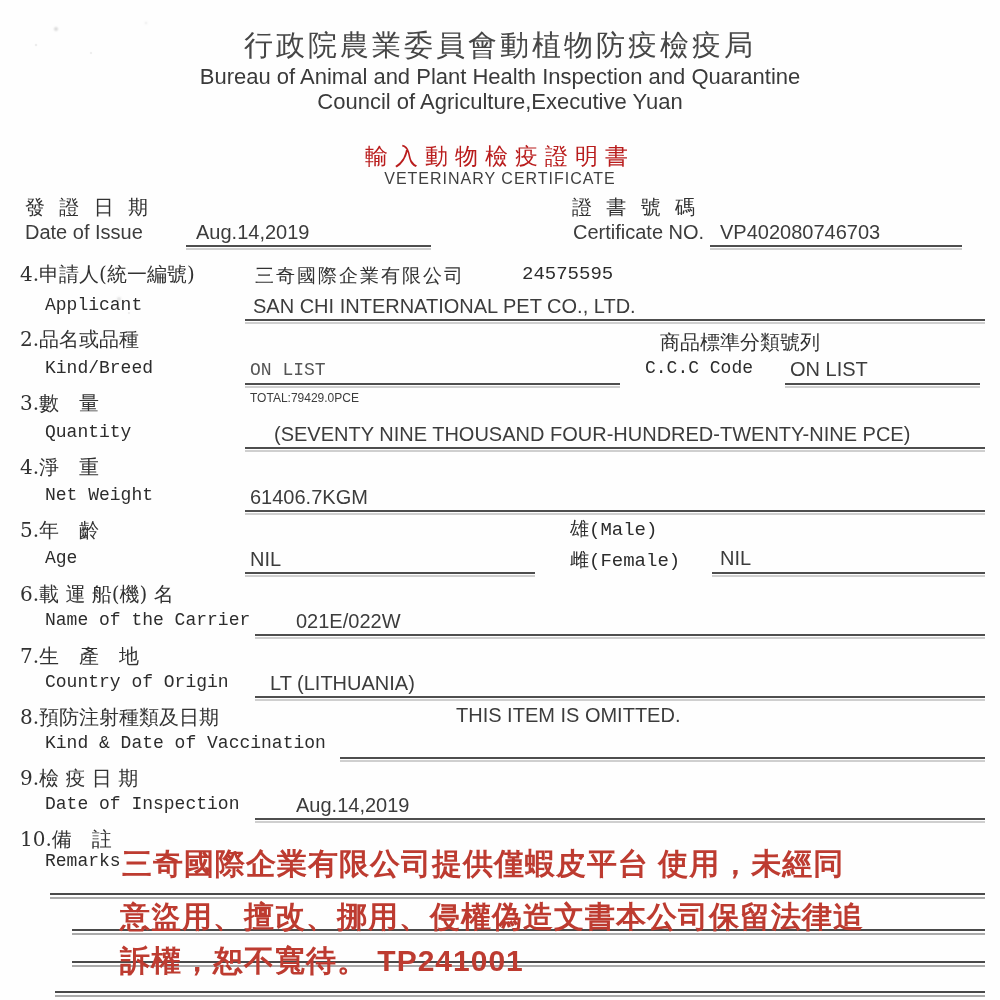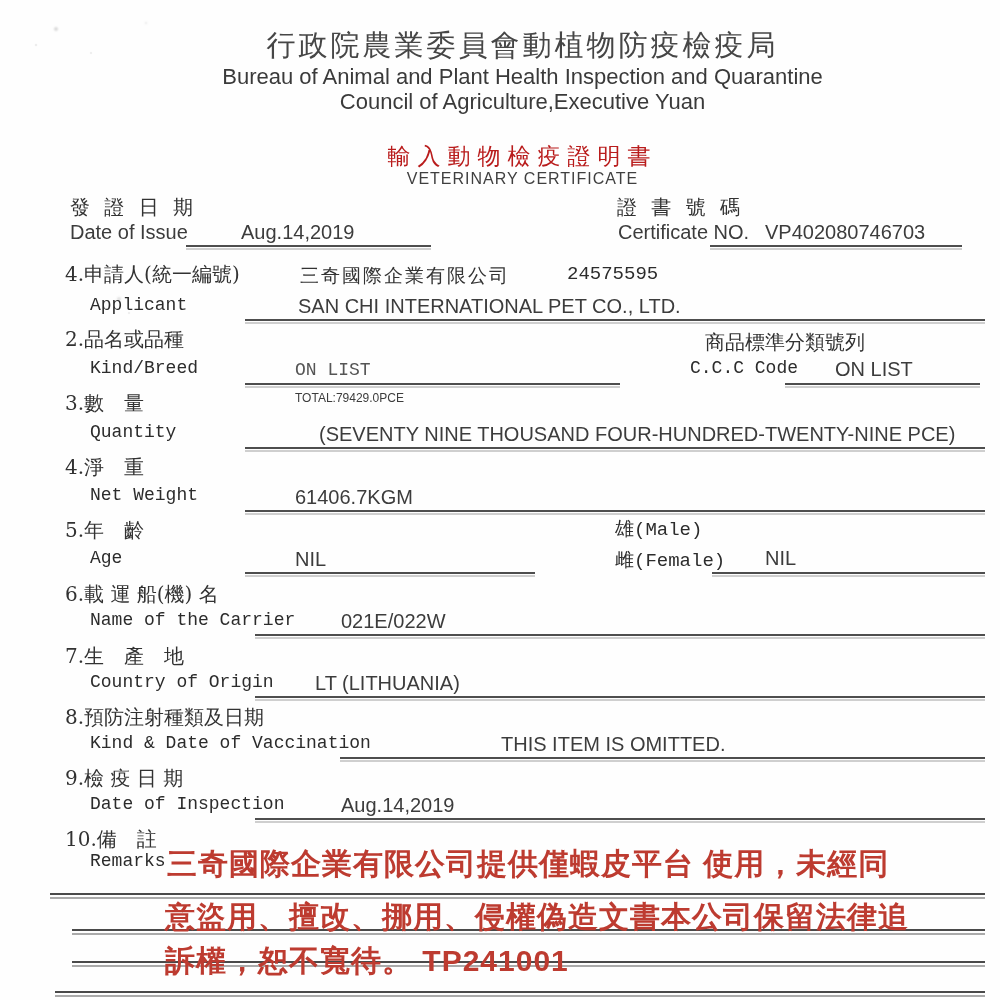--- a/index.html
+++ b/index.html
@@ -1,17 +1,17 @@
 <!DOCTYPE html>
 <html><head>
 <meta charset="utf-8">
 <style>
   html,body{margin:0;padding:0;background:#ffffff;}
   .page{position:relative;width:1000px;height:1000px;background:#fefefe;overflow:hidden;}
-  .abs{position:absolute;white-space:nowrap;padding-left:45px;}
+  .abs{position:absolute;white-space:nowrap;}
   .center{left:0;right:0;text-align:center;}
   .zh{font-family:"DejaVu Serif","Liberation Serif",serif;color:#323232;}
   .mono{font-family:"Liberation Mono","DejaVu Sans Mono",monospace;color:#2c2c2c;}
   .sans{font-family:"Liberation Sans","DejaVu Sans",sans-serif;color:#3c3c3c;}
   .u{position:absolute;height:2px;background:#4e4e4e;box-shadow:0 3px 0 rgba(120,120,120,.35);}
   .rrule{position:absolute;height:2px;background:#4a4a4a;box-shadow:0 4px 0 rgba(100,100,100,.55);}
   .red{font-family:"Liberation Sans","DejaVu Sans",sans-serif;font-weight:700;color:#bd3b30;letter-spacing:1px;}
   .noise{position:absolute;width:2px;height:2px;border-radius:50%;background:transparent;
     box-shadow:55px 28px 2px 1px rgba(150,150,150,.35), 35px 44px 1px 0 rgba(160,160,160,.3),
       145px 22px 2px 0 rgba(165,165,165,.3), 90px 52px 1px 0 rgba(170,170,170,.28),
@@ -80,21 +80,21 @@
   <div class="abs sans" style="left:296px;top:610px;font-size:20px;">021E/022W</div>
   <div class="u" style="left:255px;top:634px;width:730px;"></div>
 
   <div class="abs zh" style="left:20px;top:643px;font-size:20px;">7.生　產　地</div>
   <div class="abs mono" style="left:45px;top:672px;font-size:18px;">Country of Origin</div>
   <div class="abs sans" style="left:270px;top:672px;font-size:20px;">LT (LITHUANIA)</div>
   <div class="u" style="left:255px;top:696px;width:730px;"></div>
 
   <div class="abs zh" style="left:20px;top:704px;font-size:20px;">8.預防注射種類及日期</div>
   <div class="abs mono" style="left:45px;top:733px;font-size:18px;">Kind &amp; Date of Vaccination</div>
-  <div class="abs sans" style="left:456px;top:733px;font-size:20px;">THIS ITEM IS OMITTED.</div>
+  <div class="abs sans" style="left:456px;top:704px;font-size:20px;">THIS ITEM IS OMITTED.</div>
   <div class="u" style="left:340px;top:757px;width:645px;"></div>
 
   <div class="abs zh" style="left:20px;top:765px;font-size:20px;">9.檢 疫 日 期</div>
   <div class="abs mono" style="left:45px;top:794px;font-size:18px;text-align:center;">Date of Inspection</div>
   <div class="abs sans" style="left:296px;top:794px;font-size:20px;">Aug.14,2019</div>
   <div class="u" style="left:255px;top:818px;width:730px;"></div>
 
   <div class="abs zh" style="left:20px;top:826px;font-size:20px;">10.備　註</div>
   <div class="abs mono" style="left:45px;top:851px;font-size:18px;">Remarks</div>
 

